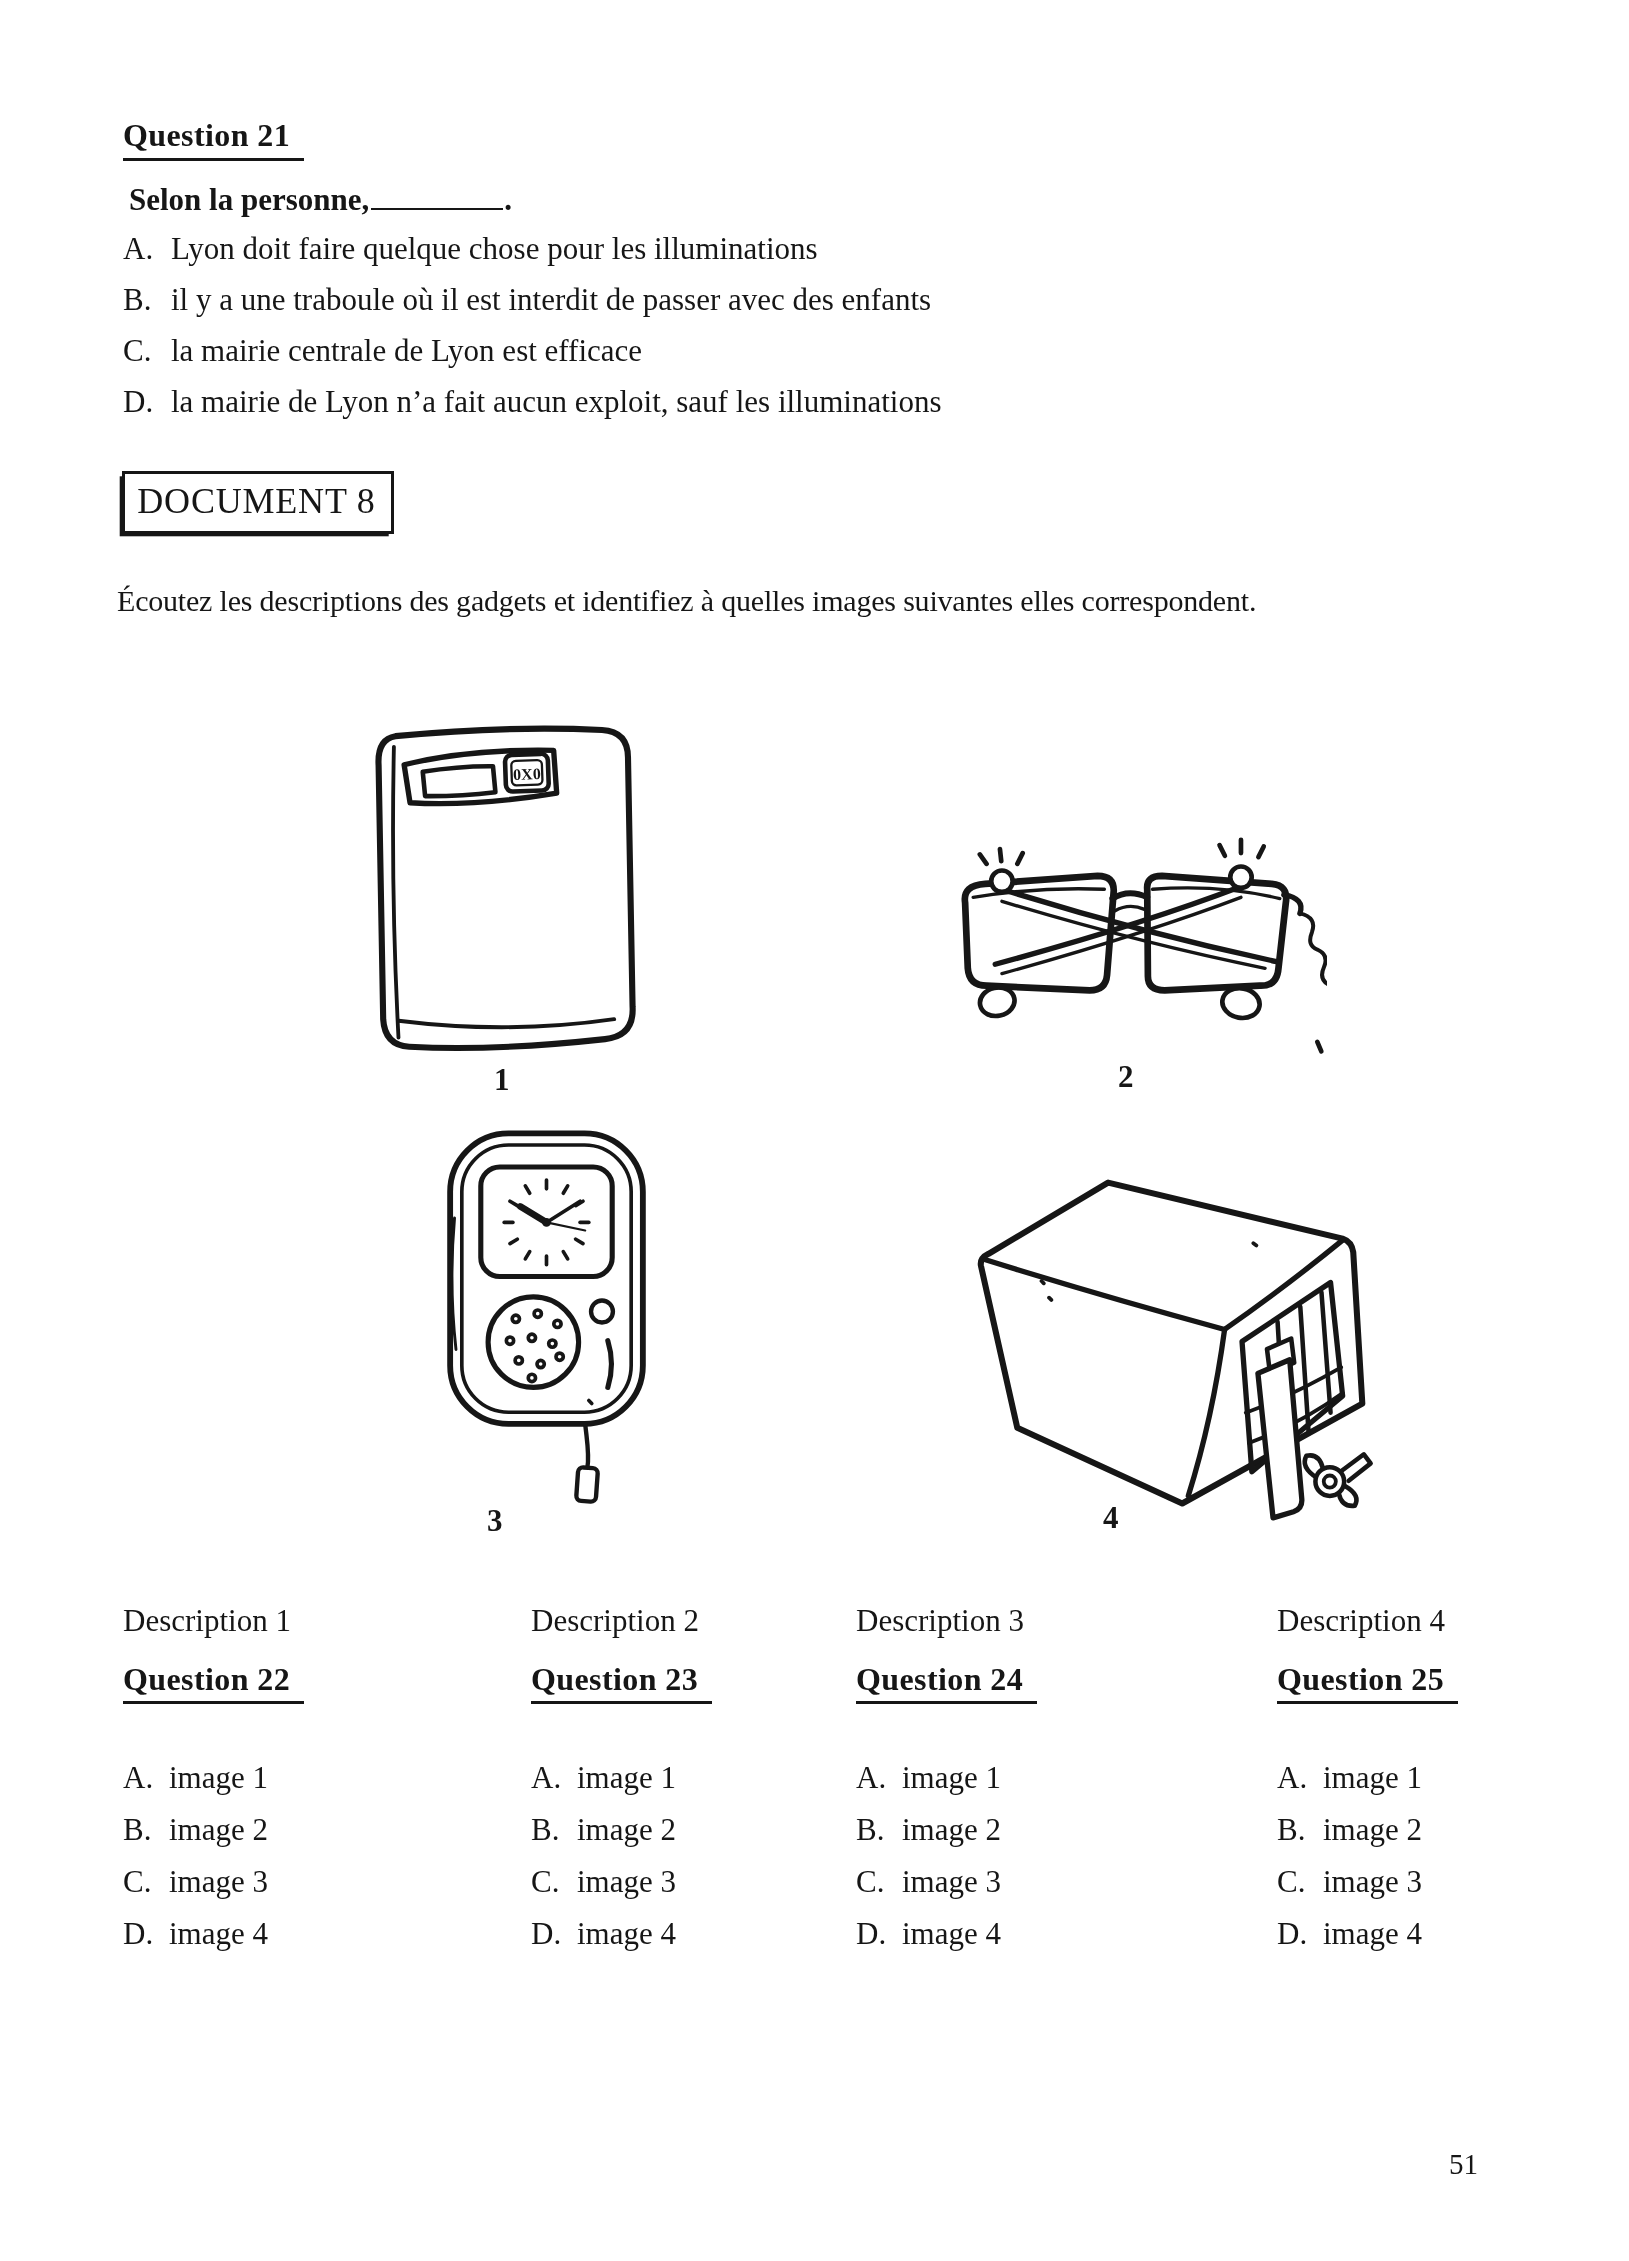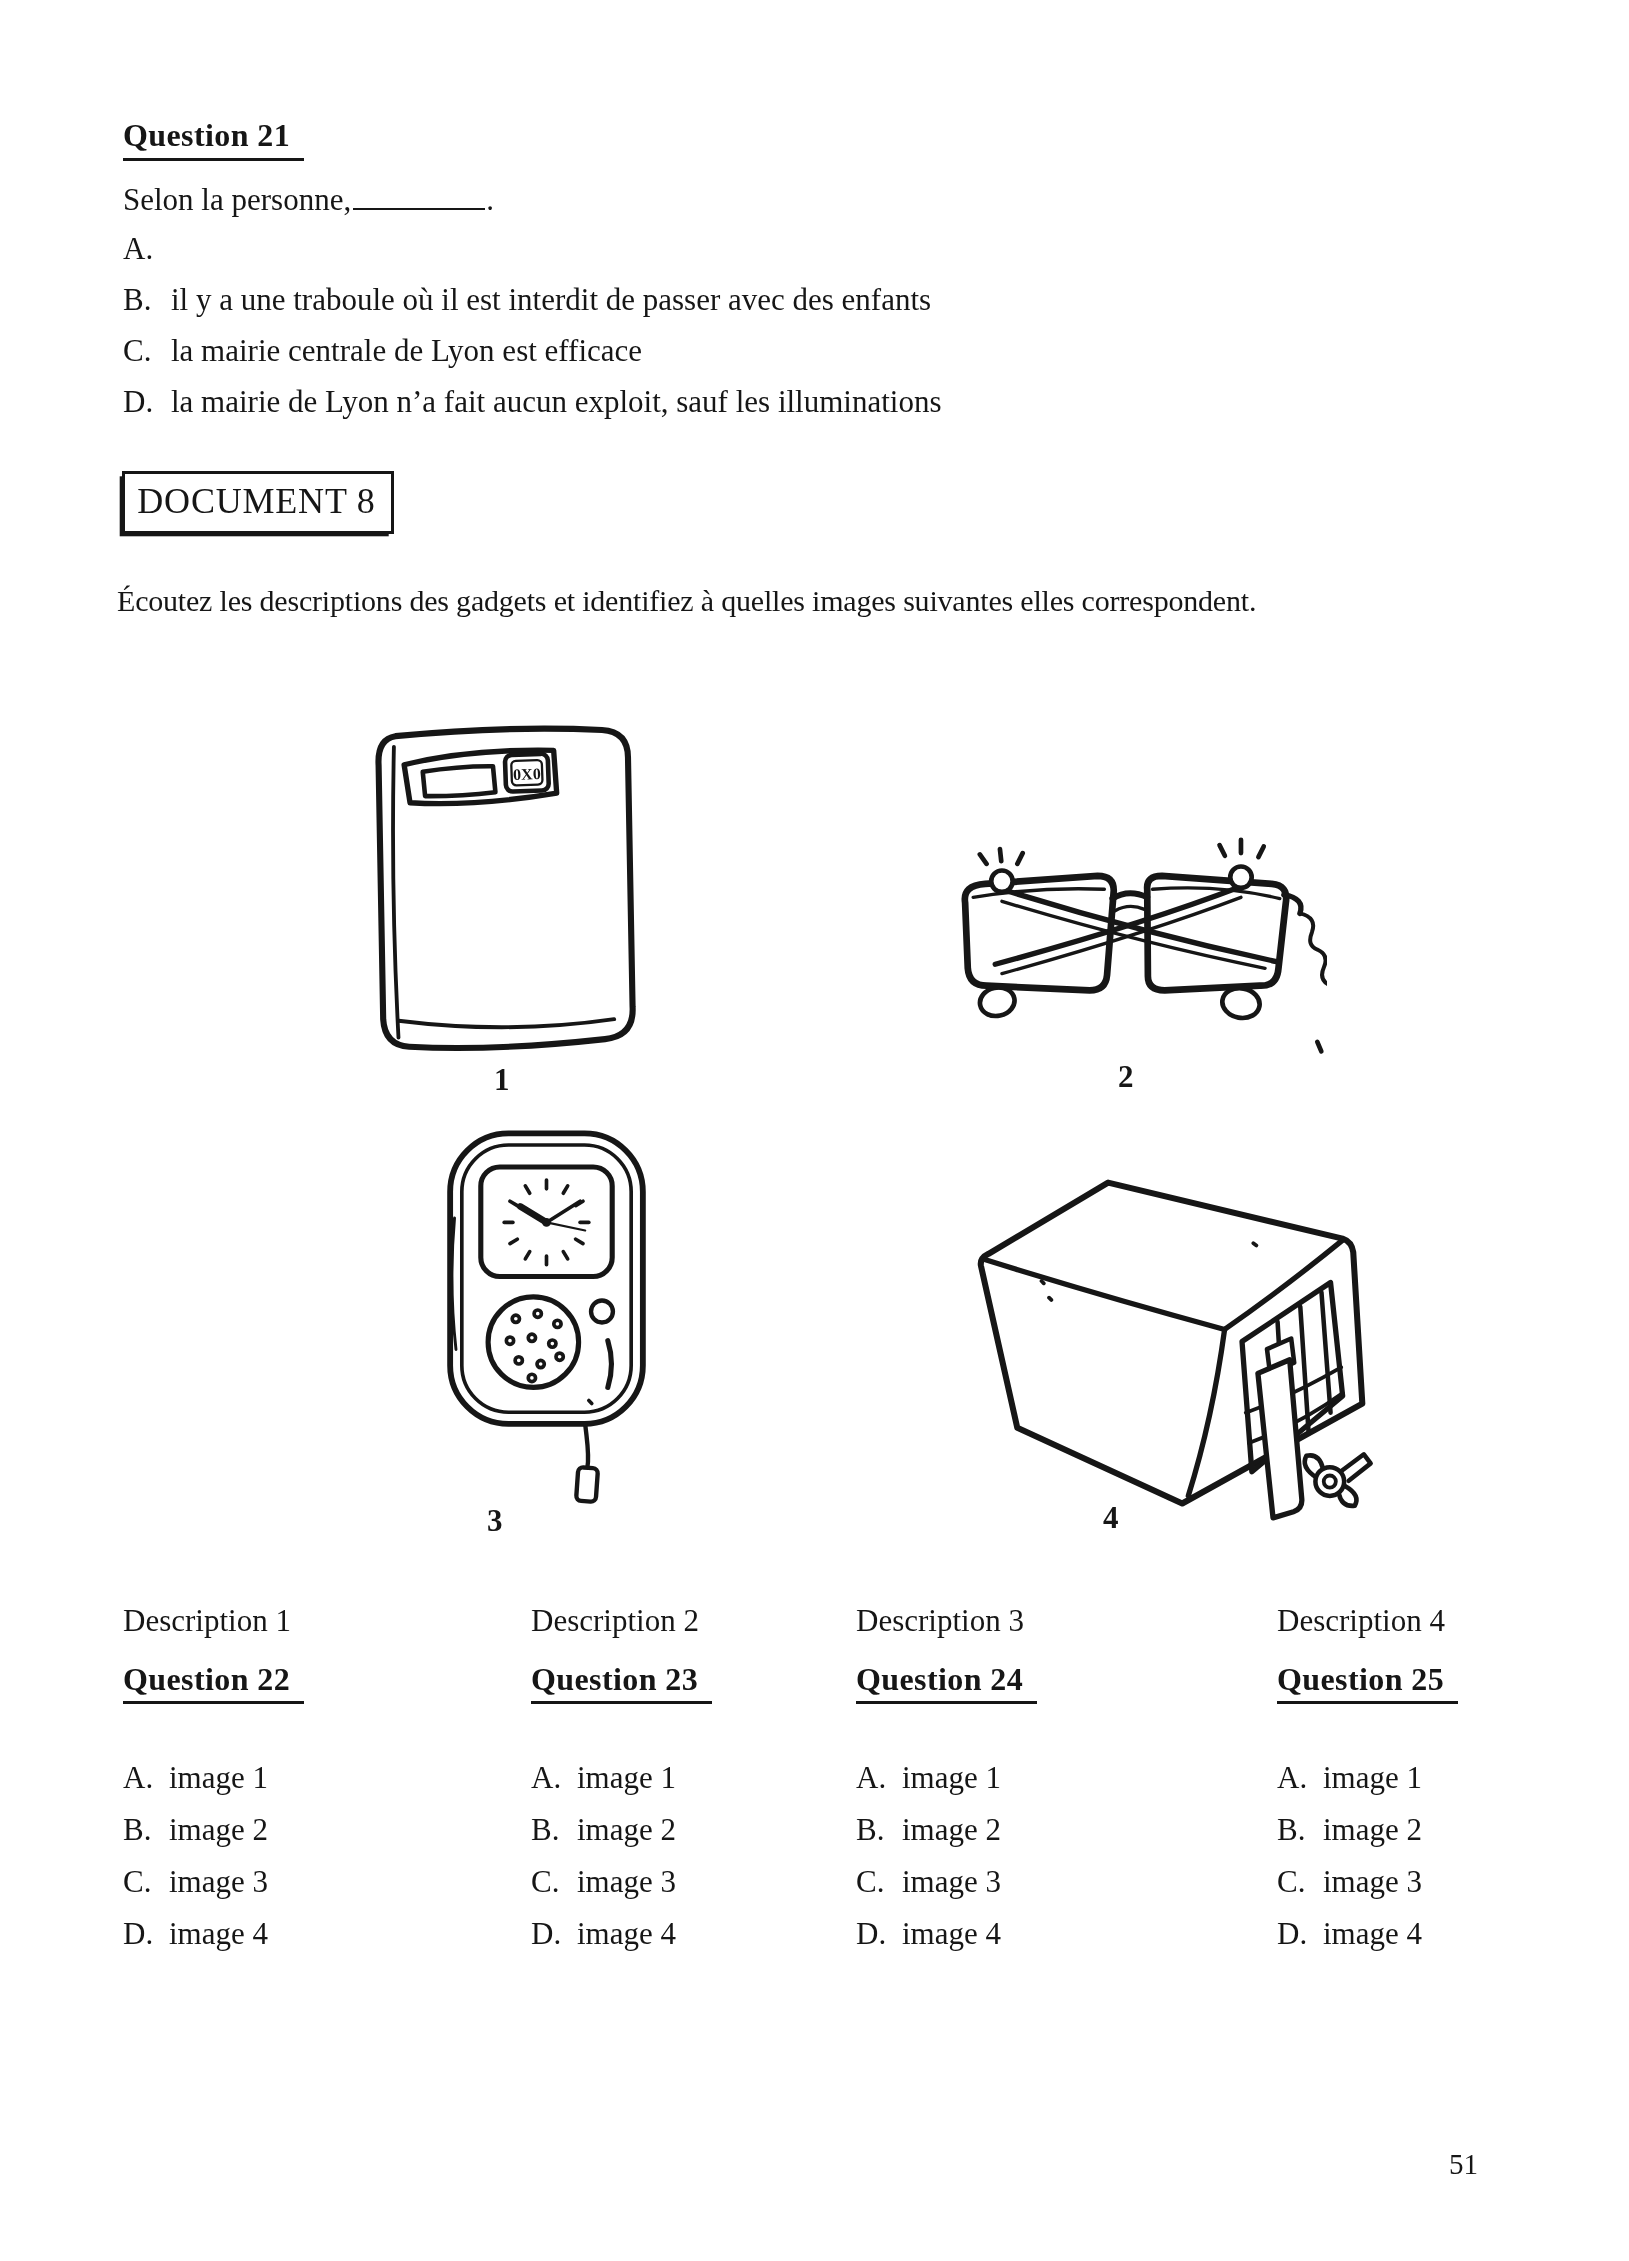--- a/index.html
+++ b/index.html
@@ -38,27 +38,28 @@
 </style>
 </head>
 <body>
 
 <div class="page">
 
   <div class="abs" style="left:123px;top:117px;">
     <span class="q-heading">Question 21</span>
   </div>
 
-  <div class="abs stem" style="left:123px;top:182px;">
+  <div class="abs stem" style="left:129px;top:182px;font-weight:bold;">
     <span>Selon la personne,</span><span class="blank"></span><span>.</span>
   </div>
 
   <div class="abs" style="left:123px;top:233px;">
     <div class="opt-row">
       <span class="opt-letter">A.</span>
+      <span class="opt-text">Lyon doit faire quelque chose pour les illuminations</span>
     </div>
     <div class="opt-row">
       <span class="opt-letter">B.</span>
       <span class="opt-text">il y a une traboule où il est interdit de passer avec des enfants</span>
     </div>
     <div class="opt-row">
       <span class="opt-letter">C.</span>
       <span class="opt-text">la mairie centrale de Lyon est efficace</span>
     </div>
     <div class="opt-row">

